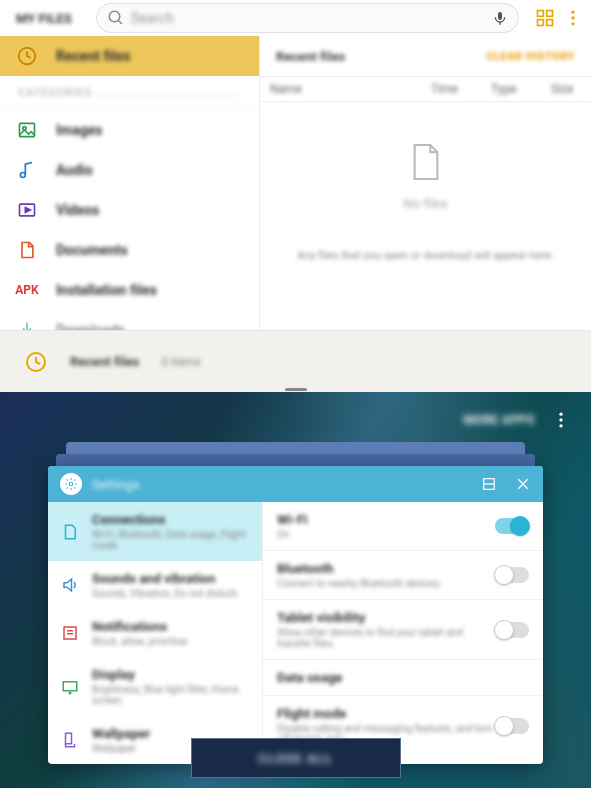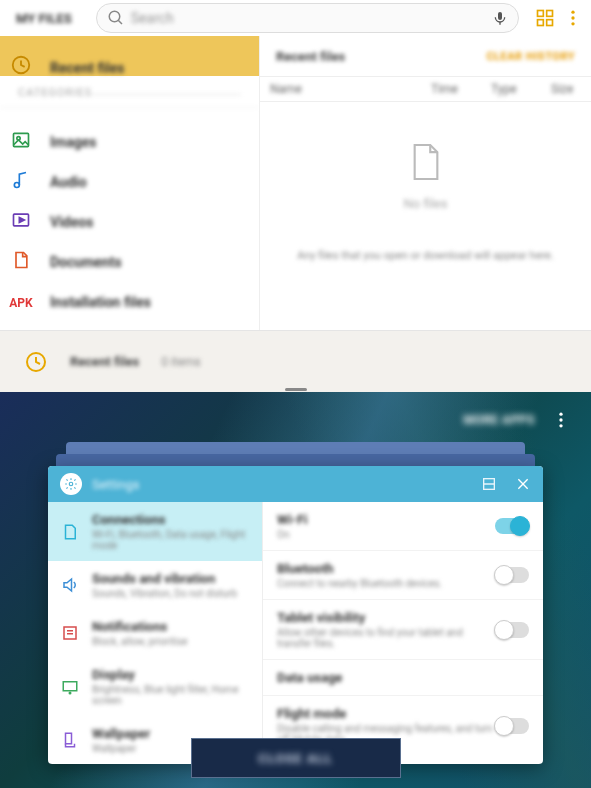--- a/index.html
+++ b/index.html
@@ -10,21 +10,21 @@
   .app-title { font-size: 13px; font-weight: 700; color: #333; filter: blur(2px); padding: 0 8px; }
   .search { flex: 1; display: flex; align-items: center; background: #fafafa; border: 1px solid #ddd; border-radius: 20px; height: 30px; padding: 0 10px; margin: 0 8px; position: relative; }
   .search svg { flex: none; }
   .search-text { color: #999; font-size: 14px; flex: 1; padding-left: 6px; filter: blur(2px); }
   .mic { position: absolute; right: 10px; }
   .grid-icon { color: #e7a800; }
   .more-icon { color: #e7a800; }
 
   .main { display: flex; height: 294px; }
   .sidebar { width: 260px; border-right: 1px solid #eee; overflow: hidden; }
-  .side-item { display: flex; align-items: flex-end; height: 40px; padding-left: 10px; gap: 18px; font-weight: 700; font-size: 14px; color: #333; }
+  .side-item { display: flex; align-items: center; height: 40px; padding-left: 16px; gap: 18px; font-weight: 700; font-size: 14px; color: #333; }
   .side-item.selected { background: #eec65a; }
   .side-item .icon { width: 22px; display: flex; justify-content: center; }
   .side-item .lbl { filter: blur(2px); }
   .cat-header { font-size: 11px; color: #aaa; letter-spacing: 1px; padding: 10px 0 8px 18px; filter: blur(2px); border-bottom: 1px solid #f0f0f0; margin-bottom: 2px; position: relative; }
   .cat-header::after { content: ""; position: absolute; left: 18px; right: 18px; top: 18px; height: 1px; background: #e0e0e0; }
 
   .content { flex: 1; }
   .content-head { display: flex; align-items: center; justify-content: space-between; height: 40px; padding: 0 16px; }
   .content-title { font-weight: 700; font-size: 13px; color: #444; filter: blur(2px); }
   .clear-btn { color: #e69a00; font-size: 11px; font-weight: 700; letter-spacing: 0.5px; filter: blur(2px); }

